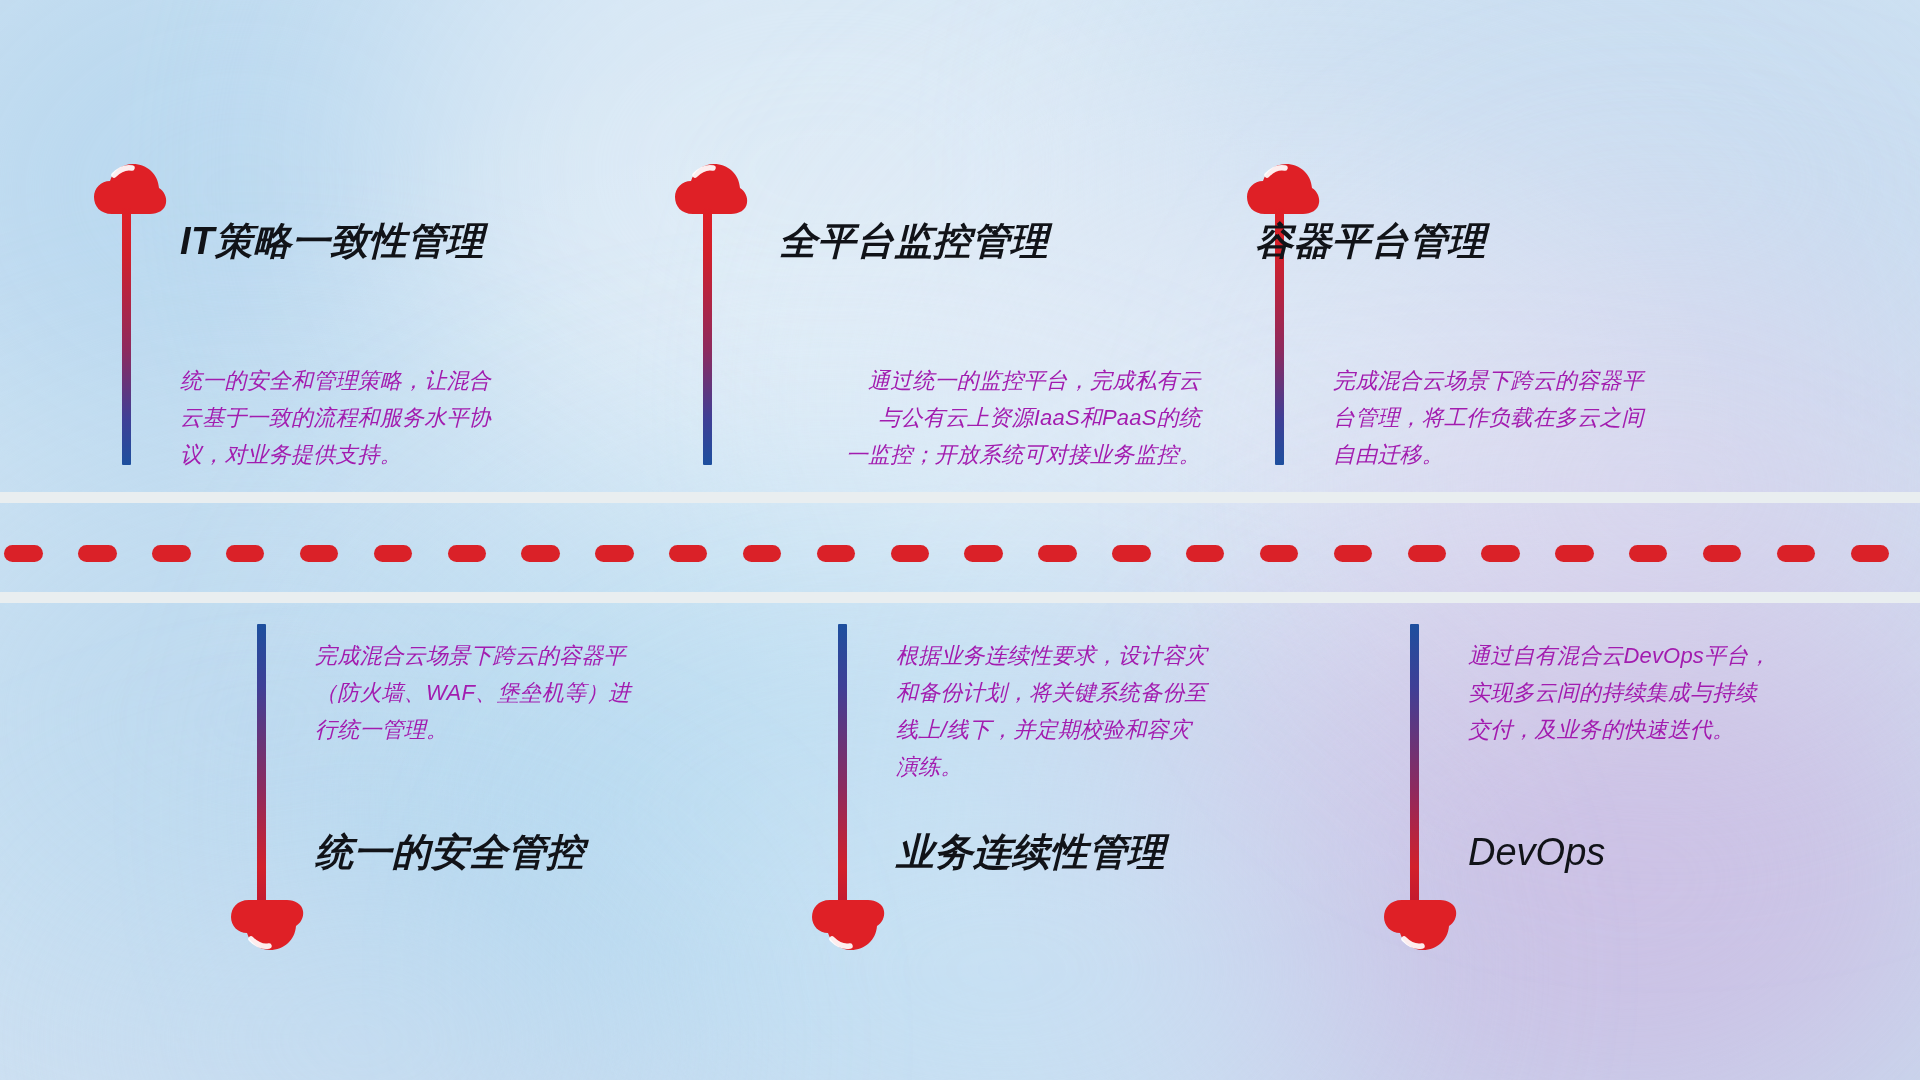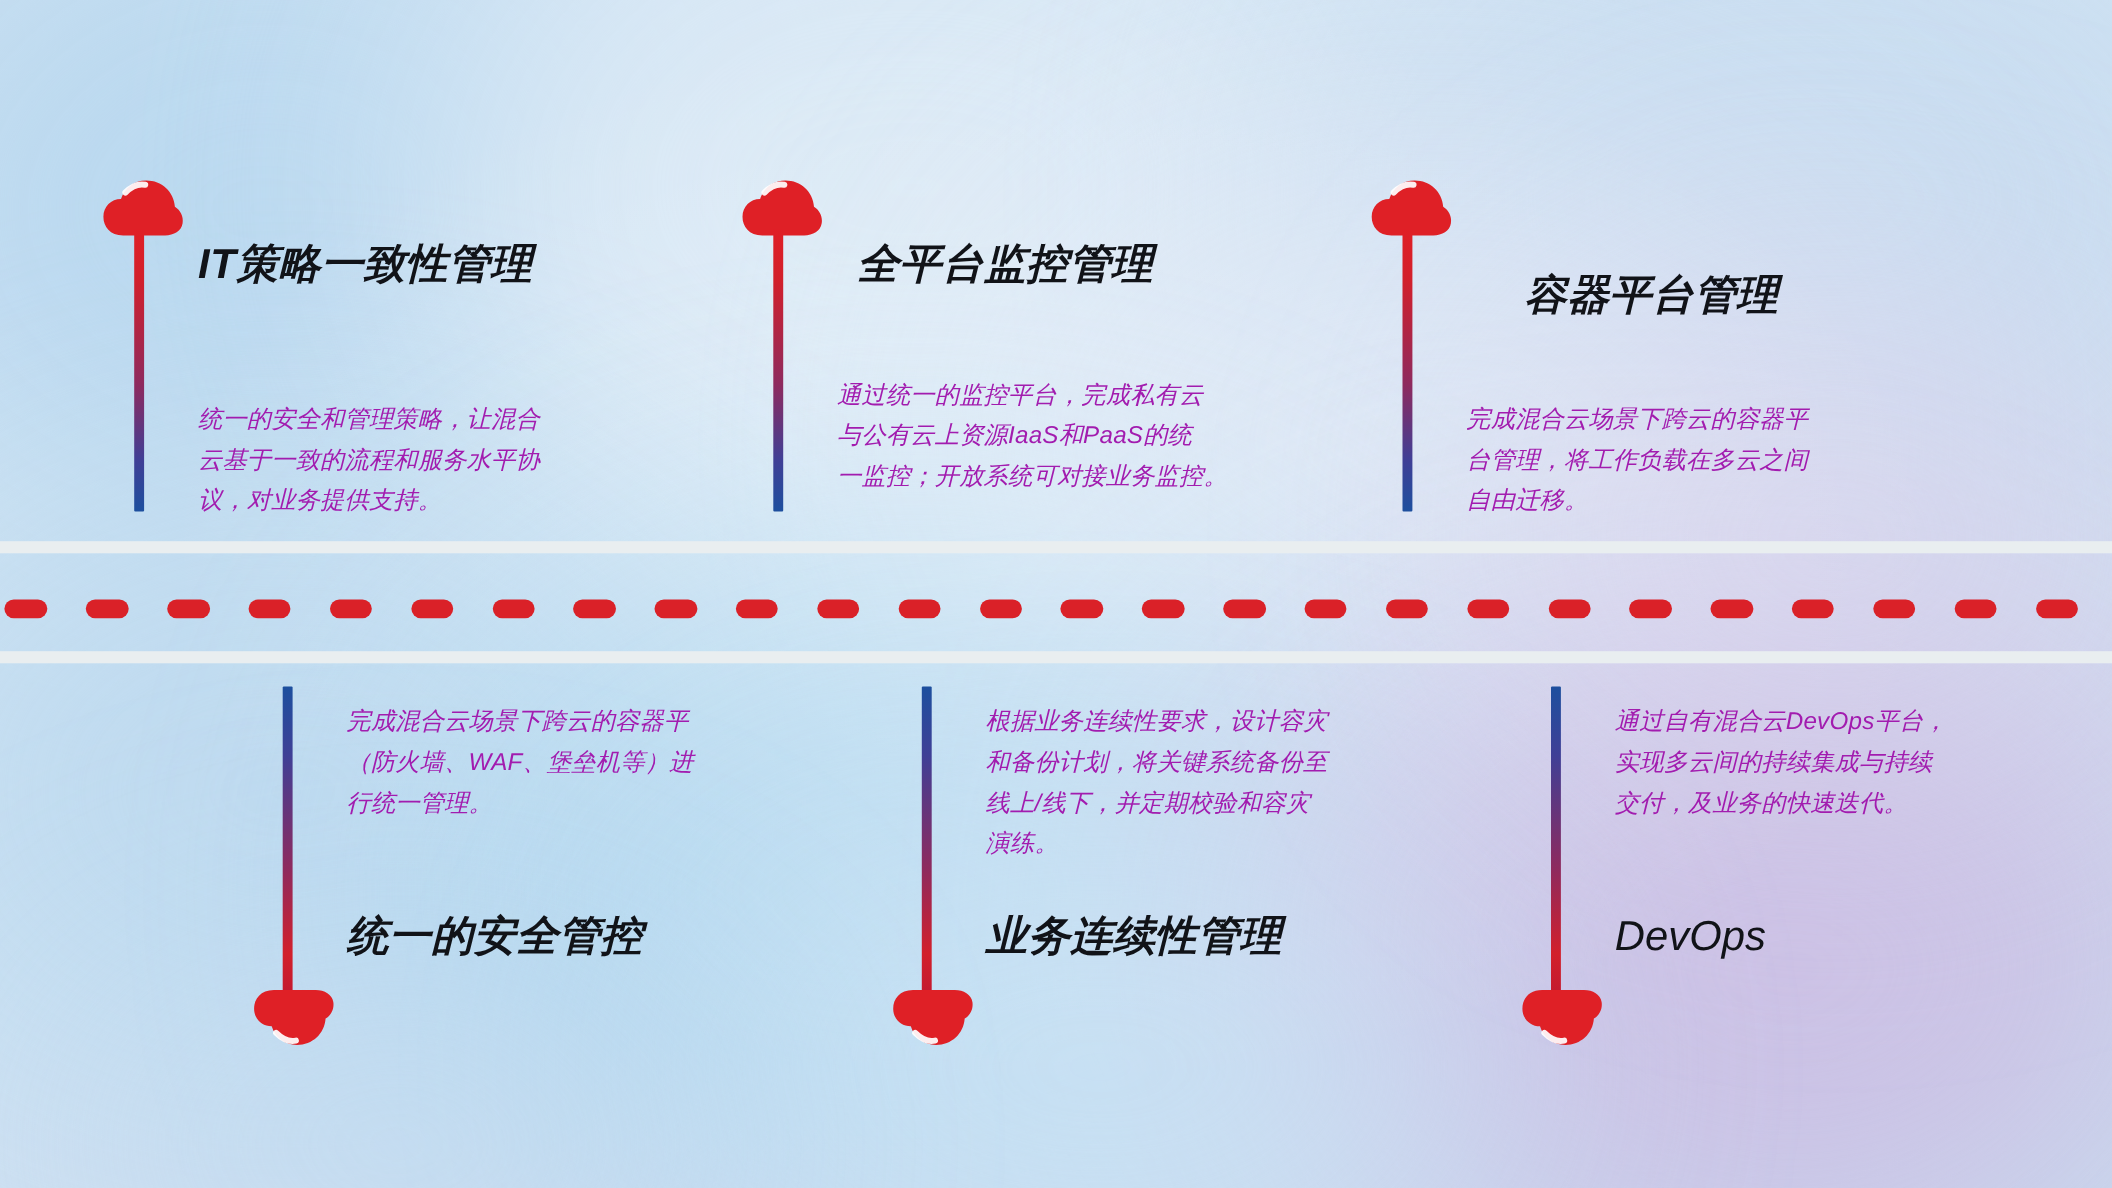--- a/index.html
+++ b/index.html
@@ -127,34 +127,34 @@
 
   <div class="col">
     <div class="cloud" style="left:673px;top:160px;">
       <svg viewBox="0 0 76 56" width="76" height="56">
         <path d="M20 54 C8 54 2 46 2 37 C2 28 9 21 18 21 C21 11 30 4 41 4 C55 4 66 14 67 28 C72 31 75 37 74 43 C73 50 66 54 58 54 Z" fill="#df2026"></path>
         <path d="M22 15 C28 9 35 7 40 8" stroke="#ffffff" stroke-width="5.5" stroke-linecap="round" fill="none" opacity=".92"></path>
       </svg>
     </div>
     <div class="stem stem-down" style="left:703px;top:208px;height:257px;"></div>
     <div class="title" style="left:761px;top:222px;margin-left:18px;">全平台监控管理</div>
-    <div class="body" style="left:761px;top:340px;width:440px;">通过统一的监控平台，完成私有云
+    <div class="body" style="left:761px;top:362px;width:440px;text-align:right;">通过统一的监控平台，完成私有云
 与公有云上资源IaaS和PaaS的统
 一监控；开放系统可对接业务监控。</div>
   </div>
 
   <div class="col">
     <div class="cloud" style="left:1245px;top:160px;">
       <svg viewBox="0 0 76 56" width="76" height="56">
         <path d="M20 54 C8 54 2 46 2 37 C2 28 9 21 18 21 C21 11 30 4 41 4 C55 4 66 14 67 28 C72 31 75 37 74 43 C73 50 66 54 58 54 Z" fill="#df2026"></path>
         <path d="M22 15 C28 9 35 7 40 8" stroke="#ffffff" stroke-width="5.5" stroke-linecap="round" fill="none" opacity=".92"></path>
       </svg>
     </div>
     <div class="stem stem-down" style="left:1275px;top:208px;height:257px;"></div>
-    <div class="title" style="left:1386px;top:222px;margin-top:28px;">容器平台管理</div>
+    <div class="title" style="left:1255px;top:222px;">容器平台管理</div>
     <div class="body" style="left:1333px;top:362px;width:440px;">完成混合云场景下跨云的容器平
 台管理，将工作负载在多云之间
 自由迁移。</div>
   </div>
 
   <div class="col">
     <div class="stem stem-up" style="left:257px;top:624px;height:286px;"></div>
     <div class="body" style="left:315px;top:637px;width:430px;">完成混合云场景下跨云的容器平
 （防火墙、WAF、堡垒机等）进
 行统一管理。</div>

